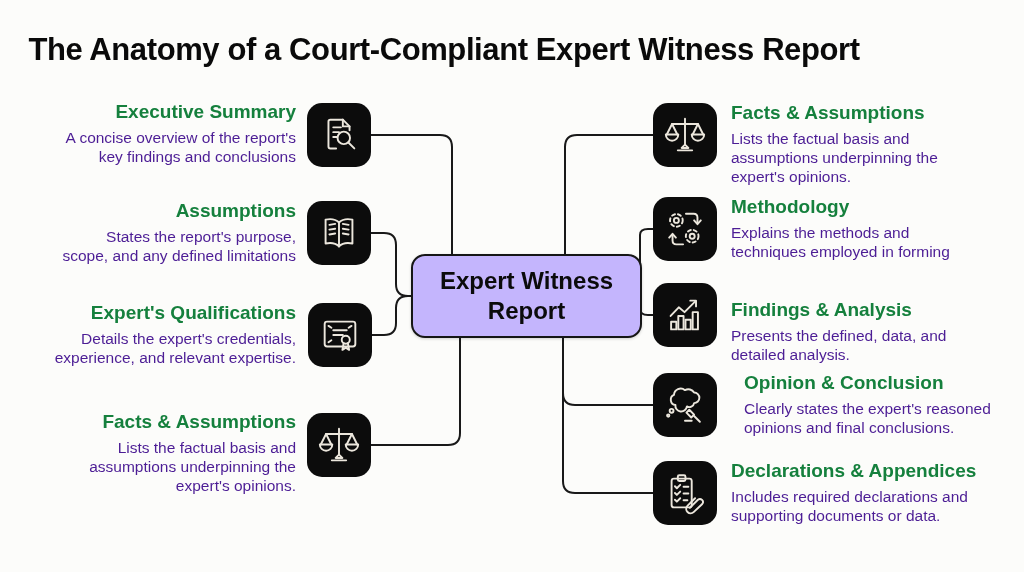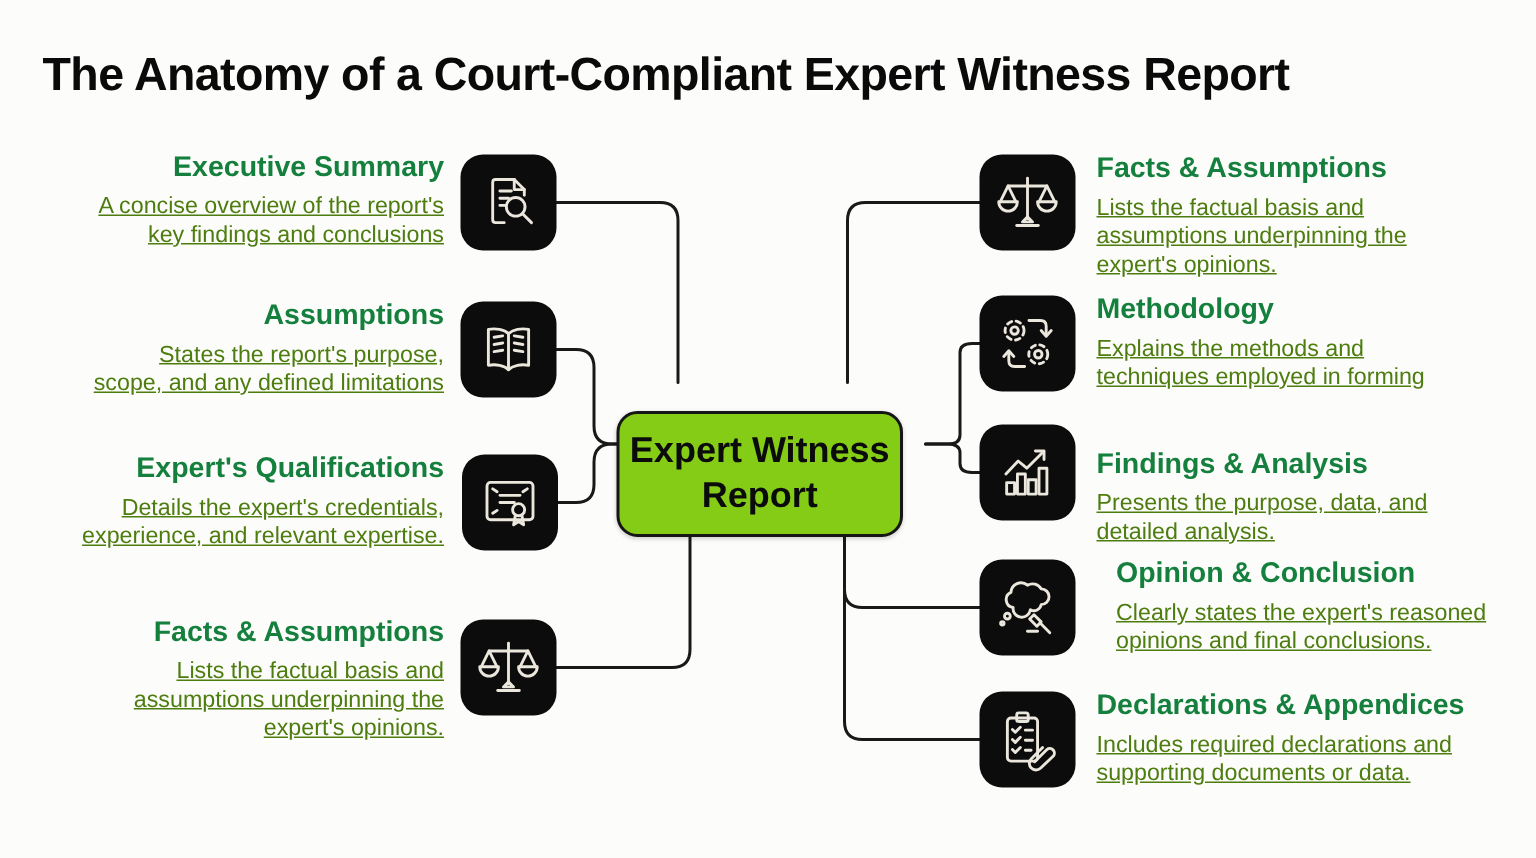--- a/index.html
+++ b/index.html
@@ -19,27 +19,27 @@
   .icon-tile{
     position:absolute;width:64px;height:64px;border-radius:15px;
     background:#0c0c0c;z-index:2;display:flex;align-items:center;justify-content:center;
   }
   .icon-tile svg{width:46px;height:46px;display:block;}
   .icon-tile svg *{stroke:#ece7dd;stroke-width:2;fill:none;stroke-linecap:round;stroke-linejoin:round;}
   .entry-text{position:absolute;z-index:2;}
   .entry-text.left{text-align:right;}
   .entry-text.right{text-align:left;}
   .entry-title{font-size:19px;font-weight:bold;color:#15803d;line-height:1.15;margin:0 0 5px 0;}
-  .entry-desc{font-size:15.5px;color:#4d7c0f;line-height:1.23;margin:0;white-space:pre-line;text-decoration:underline;}
+  .entry-desc{font-size:15.5px;color:#4c1d95;line-height:1.23;margin:0;white-space:pre-line;}
   .center-node{
-    position:absolute;left:411px;top:254px;width:191px;height:84px;
+    position:absolute;left:411px;top:254px;width:231px;height:84px;
     box-sizing:border-box;border:2.5px solid #161616;border-radius:14px;
-    background:#84cc16;z-index:3;display:flex;align-items:center;justify-content:center;
+    background:#c4b5fd;z-index:3;display:flex;align-items:center;justify-content:center;
     text-align:center;font-size:24px;font-weight:bold;line-height:1.25;
-    white-space:pre-line;box-shadow:0 1px 3px rgba(0,0,0,0.18);margin-top:20px;
+    white-space:pre-line;box-shadow:0 1px 3px rgba(0,0,0,0.18);
   }
 </style>
 </head>
 <body>
 
 <div class="stage">
 
   <div class="main-title">The Anatomy of a Court-Compliant Expert Witness Report</div>
 
   <svg class="connectors" width="1024" height="572" viewBox="0 0 1024 572">
@@ -165,21 +165,21 @@
       <rect x="9.5" y="31" width="5.5" height="8"></rect>
       <rect x="17" y="25" width="5.5" height="14"></rect>
       <rect x="24.5" y="29" width="5.5" height="10"></rect>
       <rect x="32" y="21" width="5.5" height="18"></rect>
       <path d="M9 25 L17.5 16 L23.5 21 L35 9.5"></path>
       <path d="M29.5 9 H35.5 V15"></path>
     </svg>
   </div>
   <div class="entry-text right" style="left:731px;top:299px;width:280px;">
     <h3 class="entry-title">Findings &amp; Analysis</h3>
-    <p class="entry-desc">Presents the purpose, data, and
+    <p class="entry-desc">Presents the defined, data, and
 detailed analysis.</p>
   </div>
 
   <div class="icon-tile" style="left:653px;top:373px;">
     <svg viewBox="0 0 48 48">
       <path d="M14 24 A5.5 5.5 0 0 1 12.5 13.5 A7 7 0 0 1 24 8.5 A7 7 0 0 1 33.5 11 A5.5 5.5 0 0 1 33.5 22 A5 5 0 0 1 26 25.5 A6 6 0 0 1 14 24 Z"></path>
       <circle cx="10" cy="30" r="2"></circle>
       <circle cx="6.5" cy="35" r="1.2"></circle>
       <path d="M28.5 29 L33.5 34 L30.5 37 L25.5 32 Z"></path>
       <path d="M33.5 35.5 L39.5 41.5"></path>

